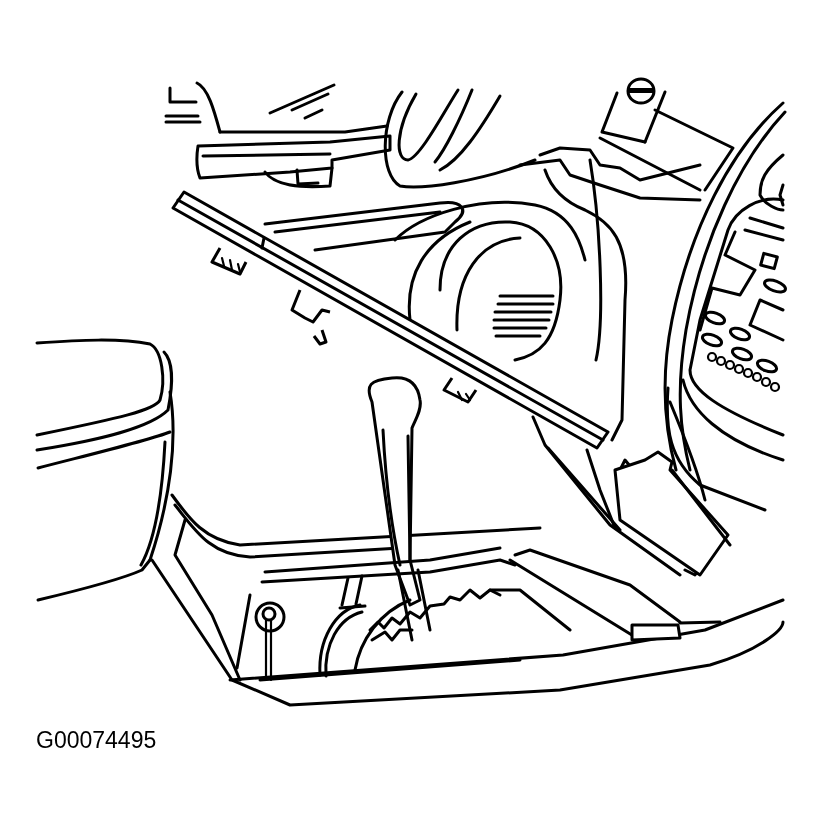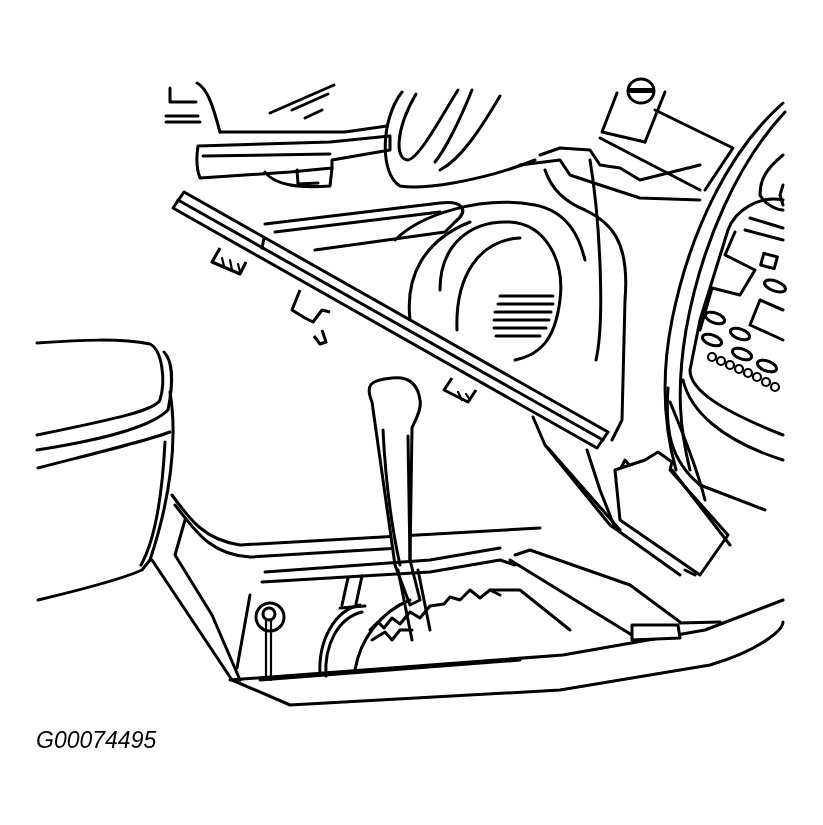--- a/index.html
+++ b/index.html
@@ -3,21 +3,21 @@
 <meta charset="utf-8">
 <style>
   html, body { margin: 0; padding: 0; background: #ffffff; }
   body { width: 823px; height: 825px; position: relative; overflow: hidden; font-family: "Liberation Sans", sans-serif; }
   #figure { position: absolute; left: 0; top: 0; width: 823px; height: 825px; }
   #figure svg { display: block; }
   .ln { fill: none; stroke: #000000; stroke-width: 3; stroke-linecap: round; stroke-linejoin: round; }
   .thin { stroke-width: 2.2; }
   .fillw { fill: #ffffff; stroke: #000; stroke-width: 3; stroke-linejoin: round; }
   .fillb { fill: #000; stroke: none; }
-  #fig-id { position: absolute; left: 36px; top: 727px; font-size: 23px; color: #000; letter-spacing: 0px; font-style: italic; }
+  #fig-id { position: absolute; left: 36px; top: 727px; font-size: 23px; color: #000; letter-spacing: 0px; }
 </style>
 </head>
 <body>
 
 <div id="figure">
 <svg width="823" height="825" viewBox="0 0 823 825" xmlns="http://www.w3.org/2000/svg">
 
   <g>
     <path class="ln" d="M170 88 L170 102 L196 102"></path>
     <path class="ln" d="M166 116 L198 116 M166 122 L200 122"></path>

